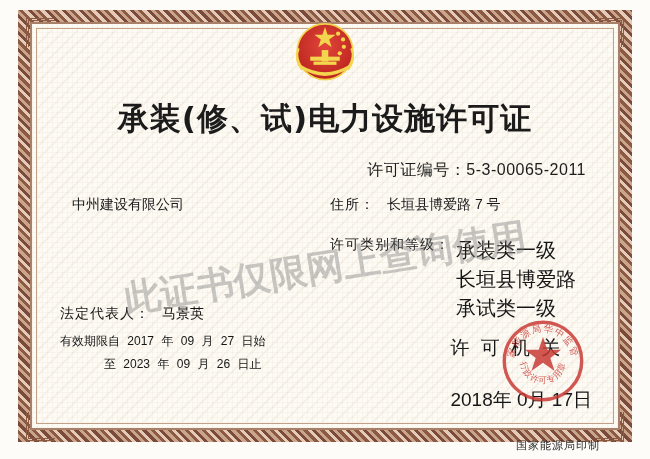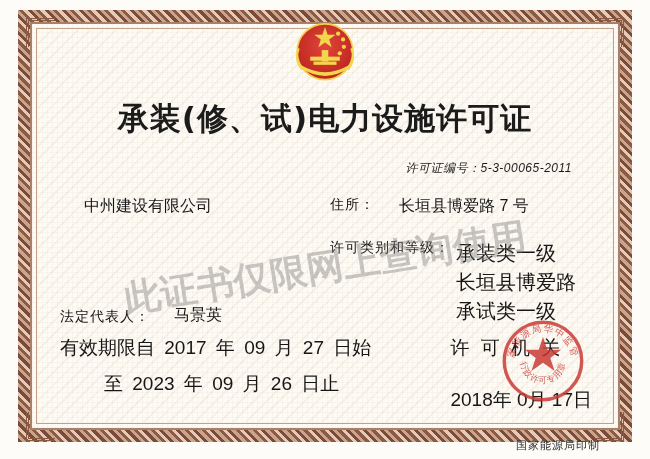--- a/index.html
+++ b/index.html
@@ -97,26 +97,25 @@
     font-weight: bold;
     letter-spacing: 1px;
     color: #1b1b1b;
     z-index: 4;
   }
 
   
   .cert-no {
     position: absolute;
     top: 160px;
-    right: 78px;
-    font-size: 12px;
+    right: 64px;
+    font-size: 16px;
     color: #1c1c1c;
     letter-spacing: 0.5px;
     z-index: 4;
-    font-style: italic;
   }
 
   
   .body {
     position: absolute;
     left: 60px;
     top: 196px;
     width: 530px;
     z-index: 4;
     color: #161616;
@@ -126,22 +125,22 @@
     display: flex;
     align-items: flex-end;
     margin-bottom: 22px;
   }
   .label {
     font-size: 14px;
     letter-spacing: 1px;
     white-space: nowrap;
   }
   .value {
-    font-size: 16px;
-    margin-left: 24px;
+    font-size: 14px;
+    margin-left: 12px;
     white-space: nowrap;
     text-align: center;
   }
   .col-left { width: 270px; display: flex; align-items: flex-end; }
   .col-right { flex: 1; display: flex; align-items: flex-start; }
 
   .grades {
     display: flex;
     flex-direction: column;
     margin-left: 6px;
@@ -149,21 +148,21 @@
     font-size: 20px;
   }
 
   
   .validity {
     position: absolute;
     left: 60px;
     top: 330px;
     z-index: 4;
     color: #161616;
-    font-size: 19px;
+    font-size: 12px;
     line-height: 1.9;
   }
   .validity .line { white-space: nowrap; }
   .validity .num { padding: 0 4px; }
 
   
   .authority {
     position: absolute;
     right: 58px;
     top: 330px;

